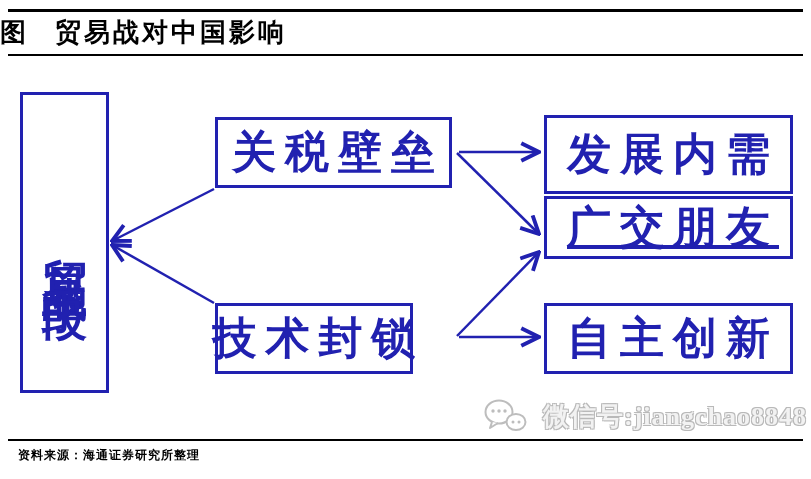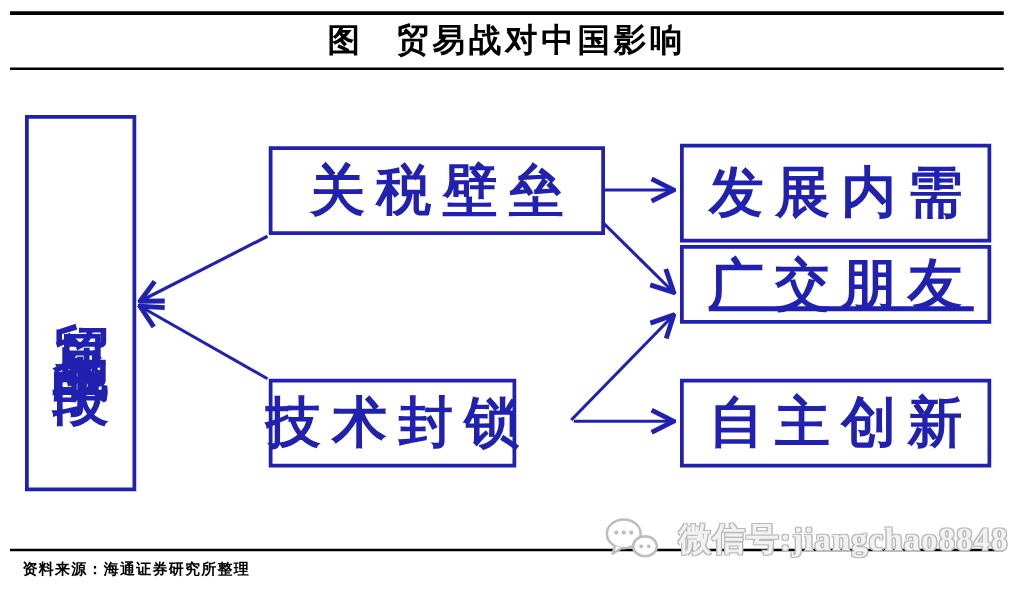--- a/index.html
+++ b/index.html
@@ -5,47 +5,47 @@
   html,body{margin:0;padding:0;}
   body{
     width:811px;height:479px;position:relative;background:#ffffff;overflow:hidden;
     font-family:"Liberation Serif","DejaVu Serif",serif;
   }
   .rule{position:absolute;left:8px;right:8px;background:#000;}
   .rule-top{top:9px;height:3px;}
   .rule-title{top:54px;height:2px;}
   .rule-bottom{top:439px;height:2px;}
   .fig-title{
-    position:absolute;top:15px;left:0;width:100%;text-align:center;
+    position:absolute;top:15px;left:0;width:100%;
     font-size:26px;font-weight:bold;color:#000;letter-spacing:3px;white-space:nowrap;
   }
   .fig-title .gap{display:inline-block;width:26px;}
   .edges{position:absolute;left:0;top:0;width:811px;height:479px;z-index:1;}
   .node{
     position:absolute;z-index:2;box-sizing:border-box;background:#fff;
     border:3px solid #2121b0;color:#2121b0;font-weight:bold;
     display:flex;align-items:center;justify-content:center;
   }
   .node-h{font-size:44px;letter-spacing:9px;padding-left:9px;white-space:nowrap;}
   .node-v{
     left:20px;top:92px;width:89px;height:301px;
     font-size:45px;writing-mode:vertical-rl;text-orientation:upright;
     letter-spacing:0.22em;padding-top:6px;
   }
-  .node-tariff{left:215px;top:117px;width:269px;height:71px;}
+  .node-tariff{left:215px;top:117px;width:237px;height:71px;}
   .node-tech{left:215px;top:303px;width:198px;height:71px;}
   .node-demand{left:544px;top:115px;width:249px;height:79px;}
   .node-friends{left:544px;top:196px;width:249px;height:63px;text-decoration:underline;}
   .node-innovation{left:544px;top:303px;width:249px;height:71px;}
   .source-note{
     position:absolute;left:18px;top:447px;z-index:2;
     font-size:12px;font-weight:bold;color:#000;letter-spacing:1px;white-space:nowrap;
   }
   .watermark{
-    position:absolute;right:4px;top:412px;z-index:3;
+    position:absolute;right:4px;top:397px;z-index:3;
     display:flex;align-items:center;gap:15px;white-space:nowrap;
   }
   .watermark .wm-text{
     font-size:26px;font-weight:bold;color:#f2f2f2;letter-spacing:1px;
     text-shadow:-1px -1px 0 #b9b9b9,1px -1px 0 #b9b9b9,-1px 1px 0 #b9b9b9,1px 1px 0 #b9b9b9;
   }
 </style>
 </head>
 <body>
 

